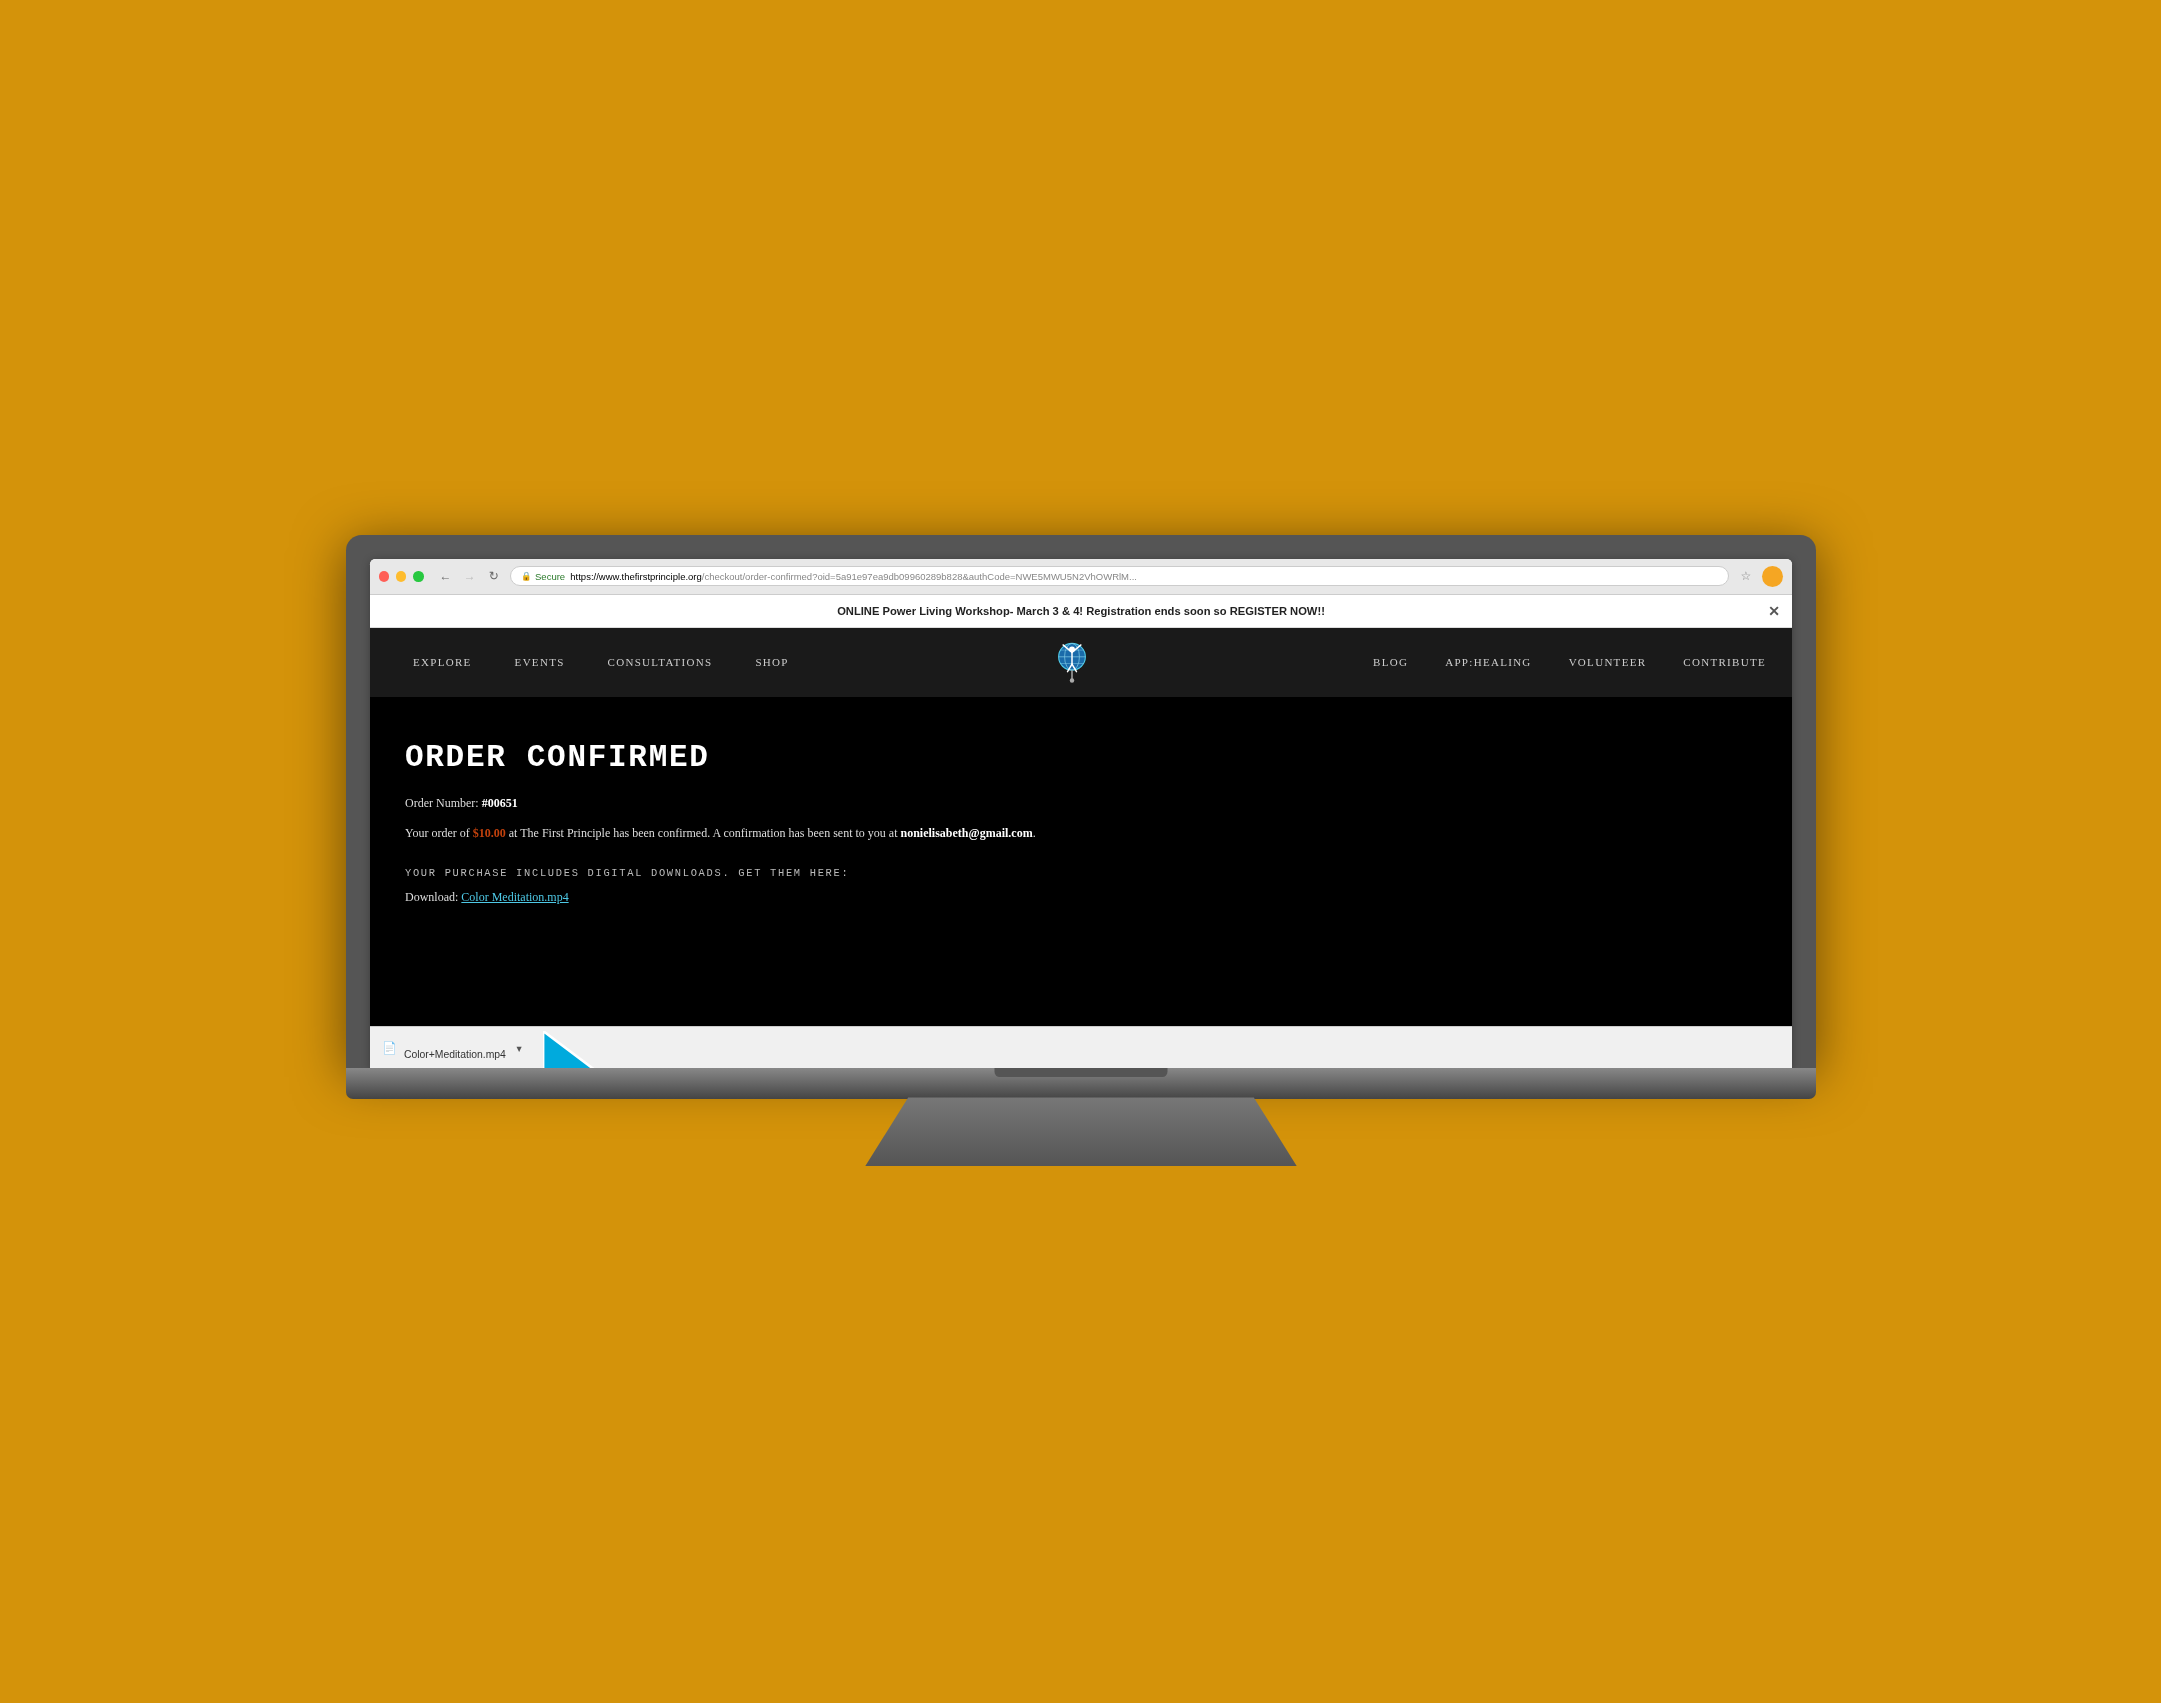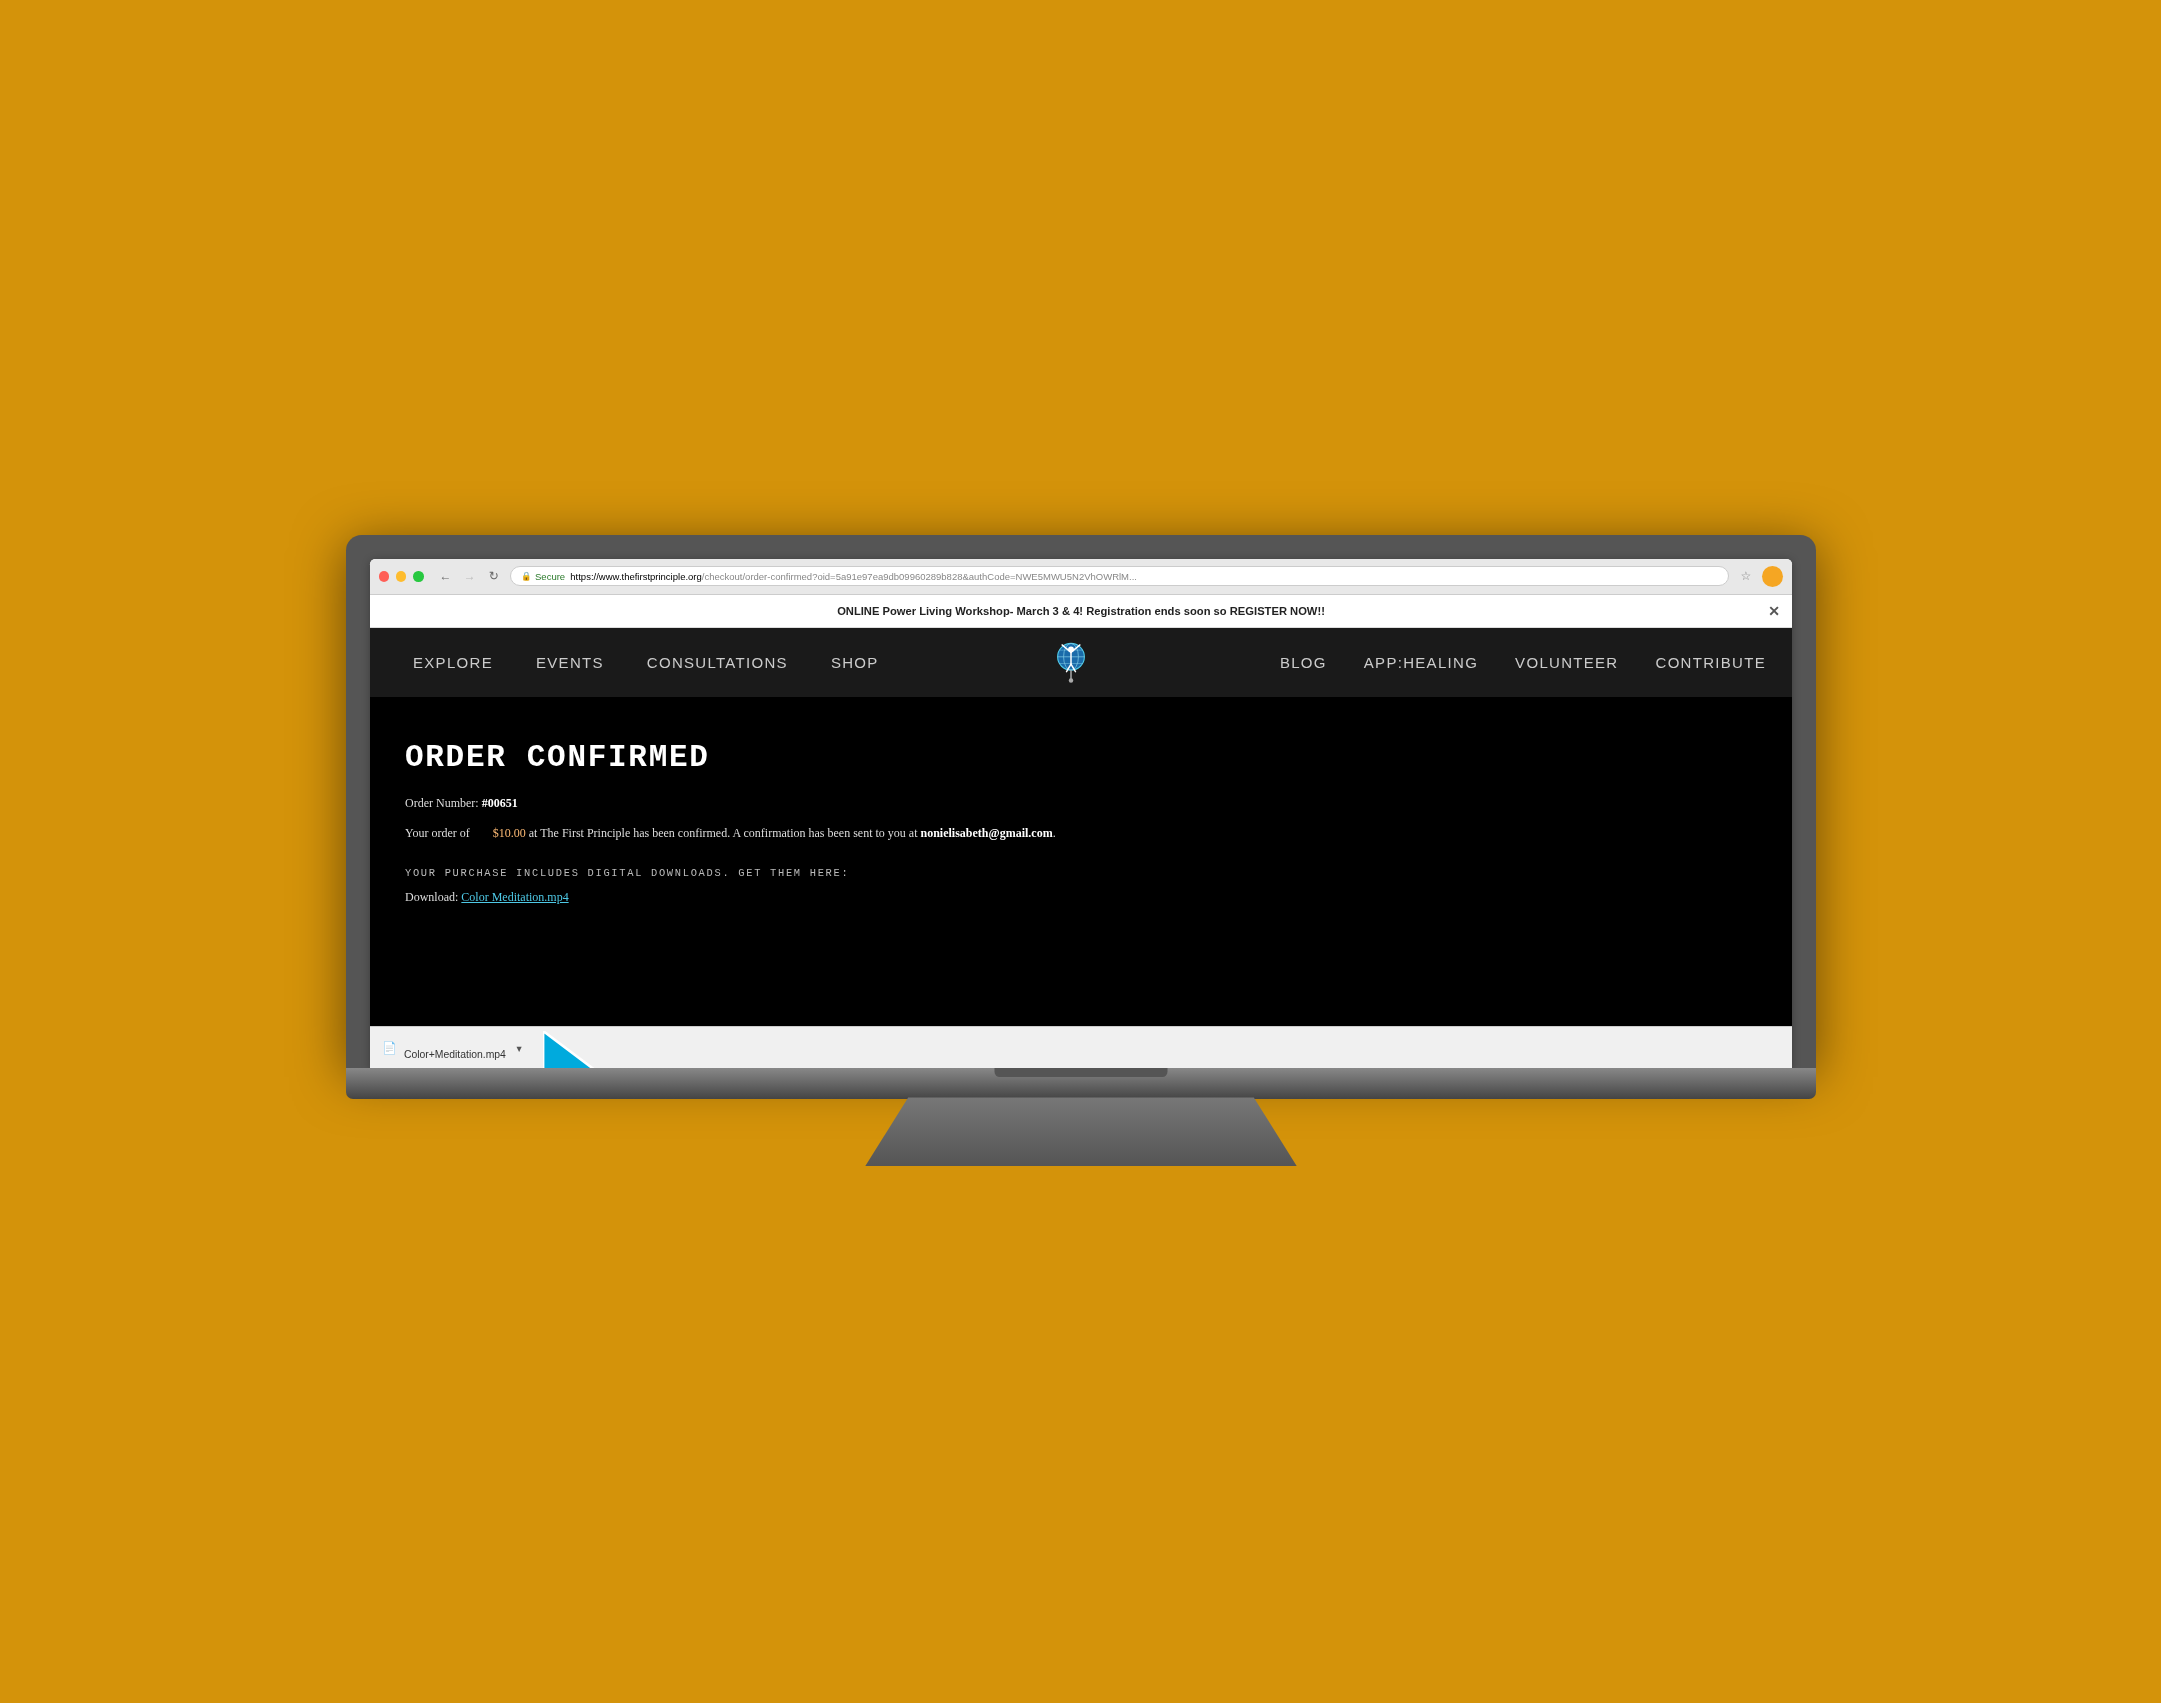--- a/index.html
+++ b/index.html
@@ -168,25 +168,25 @@
     }
 
     .nav-right {
       display: flex;
       align-items: center;
       gap: 20px;
     }
 
     .nav-item {
       color: #ccc;
-      font-size: 15px;
+      font-size: 11px;
       letter-spacing: 1.3px;
       text-transform: uppercase;
       cursor: pointer;
-      font-family: Liberation Sans, sans-serif;
+      font-family: Liberation Serif, serif;
       font-weight: 500;
       padding-left: 17px;
     }
 
     .nav-logo {
       width: 61px;
       height: 61px;
       display: flex;
       align-items: center;
       justify-content: center;
@@ -229,23 +229,22 @@
 
     .order-description {
       font-size: 12px;
       color: #ddd;
       margin-bottom: 24px;
       line-height: 1.7;
       font-family: Georgia, serif;
     }
 
     .amount-bold {
-      font-weight: normal;
-      color: #fdba74;
-      margin-left: 20px;
+      font-weight: bold;
+      color: #c2410c;
     }
 
     .email-bold {
       font-weight: bold;
       color: #fff;
     }
 
     .digital-downloads-title {
       font-size: 10.4px;
       text-transform: uppercase;

